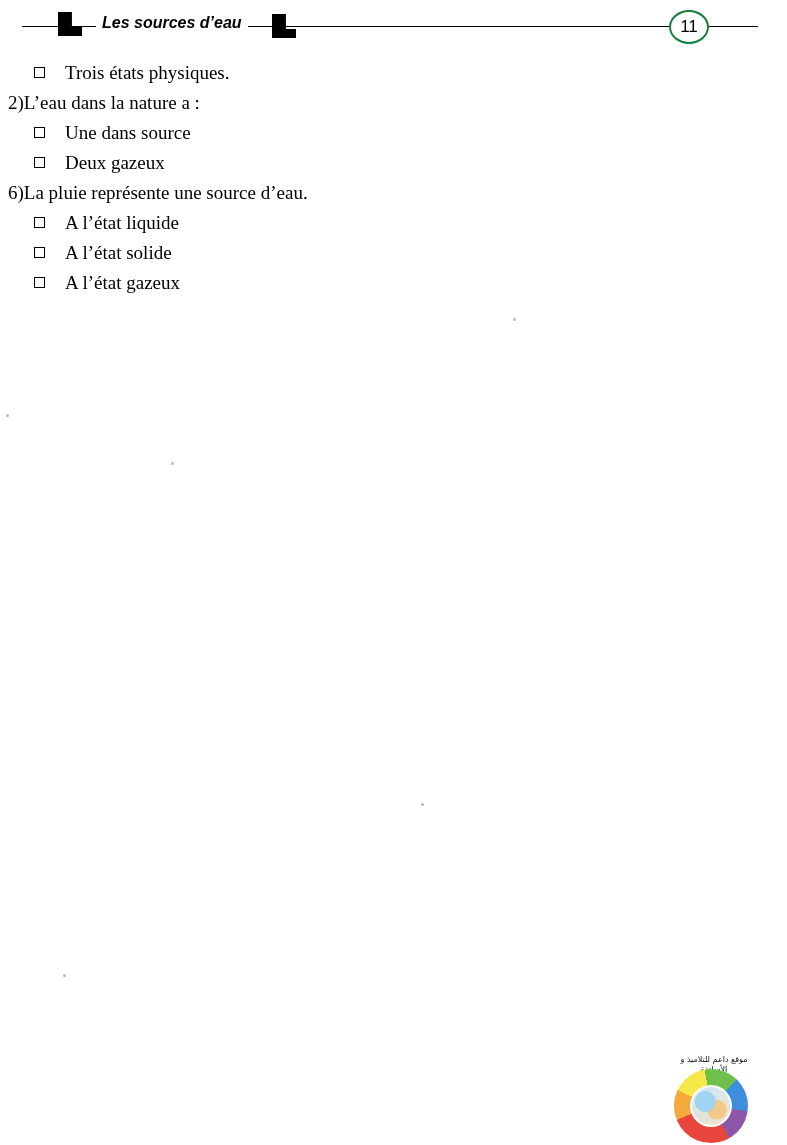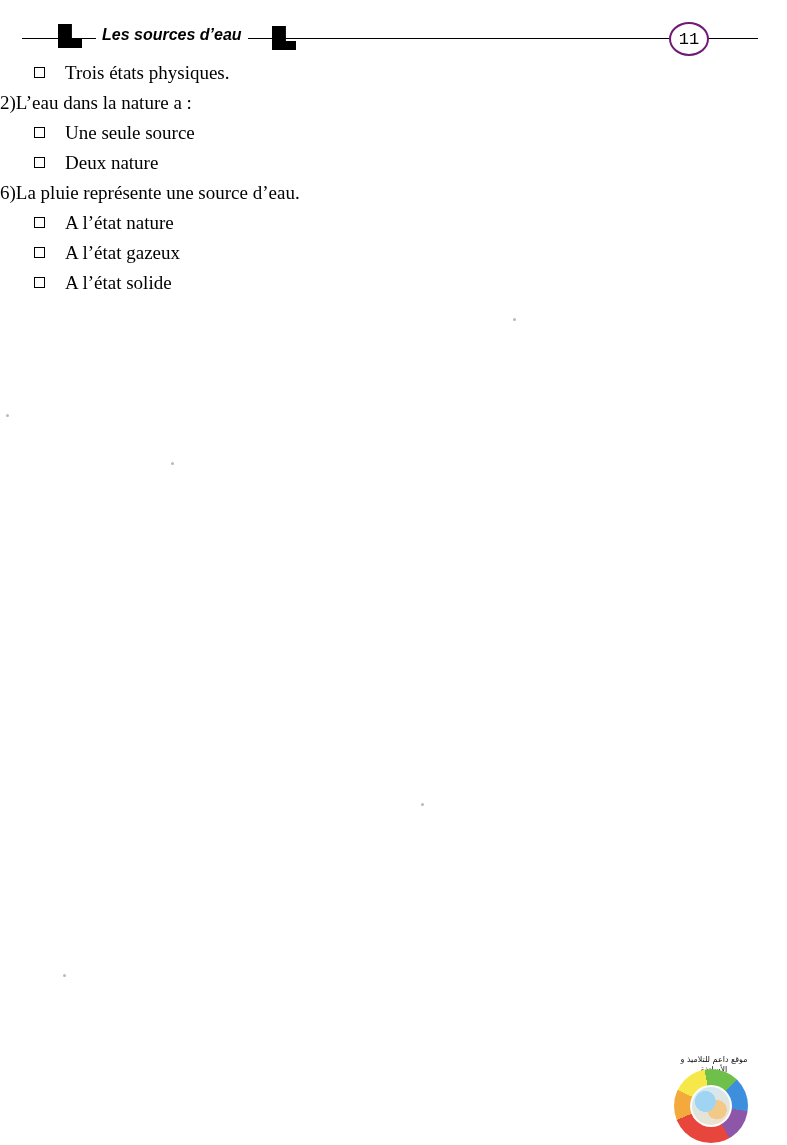--- a/index.html
+++ b/index.html
@@ -12,21 +12,21 @@
     background: #ffffff;
     font-family: "Liberation Serif", serif;
     color: #000000;
     position: relative;
     overflow: hidden;
   }
 
   
   .page-header {
     position: absolute;
-    top: 12px;
+    top: 0;
     left: 0;
     width: 787px;
     height: 42px;
     text-align: right;
   }
   .header-rule {
     position: absolute;
     top: 26px;
     left: 22px;
     width: 736px;
@@ -61,41 +61,42 @@
     left: 272px;
     top: 14px;
     clip-path: polygon(0 0, 58% 0, 58% 62%, 100% 62%, 100% 100%, 0 100%);
   }
   .page-number-circle {
     position: absolute;
     top: 10px;
     left: 669px;
     width: 40px;
     height: 34px;
-    border: 2px solid #701a75;
+    border: 2px solid #15803d;
     border-radius: 50%;
     background: #ffffff;
     box-sizing: border-box;
     display: flex;
     align-items: center;
     justify-content: center;
-    font-family: Liberation Mono, monospace;
+    font-family: Liberation Sans, sans-serif;
     font-size: 17px;
   }
 
   
   .content {
     position: absolute;
     top: 58px;
     left: 0;
     width: 783px;
   }
   .q-line {
     font-size: 19px;
     line-height: 30px;
+    padding-left: 8px;
     white-space: nowrap;
   }
   .opt-line {
     font-size: 19px;
     line-height: 30px;
     padding-left: 34px;
     display: flex;
     align-items: baseline;
     white-space: nowrap;
   }
@@ -207,44 +208,44 @@
 
   <div class="opt-line">
     <span class="checkbox"></span>
     <span>Trois états physiques.</span>
   </div>
 
   <div class="q-line">2)L’eau dans la nature a :</div>
 
   <div class="opt-line">
     <span class="checkbox"></span>
-    <span>Une seule source</span>
-  </div>
-
-  <div class="opt-line">
-    <span class="checkbox"></span>
-    <span>Deux nature</span>
+    <span>Une dans source</span>
+  </div>
+
+  <div class="opt-line">
+    <span class="checkbox"></span>
+    <span>Deux gazeux</span>
   </div>
 
 
   <div class="q-line">6)La pluie représente une source d’eau.</div>
 
   <div class="opt-line">
     <span class="checkbox"></span>
-    <span>A l’état nature</span>
+    <span>A l’état liquide</span>
+  </div>
+
+  <div class="opt-line">
+    <span class="checkbox"></span>
+    <span>A l’état solide</span>
   </div>
 
   <div class="opt-line">
     <span class="checkbox"></span>
     <span>A l’état gazeux</span>
-  </div>
-
-  <div class="opt-line">
-    <span class="checkbox"></span>
-    <span>A l’état solide</span>
   </div>
 
 </div>
 
 <div class="speck" style="left:6px;  top:414px; width:3px; height:3px;"></div>
 <div class="speck" style="left:171px;top:462px; width:3px; height:3px;"></div>
 <div class="speck" style="left:513px;top:318px; width:3px; height:3px;"></div>
 <div class="speck" style="left:421px;top:803px; width:3px; height:3px;"></div>
 <div class="speck" style="left:63px; top:974px; width:3px; height:3px;"></div>
 

